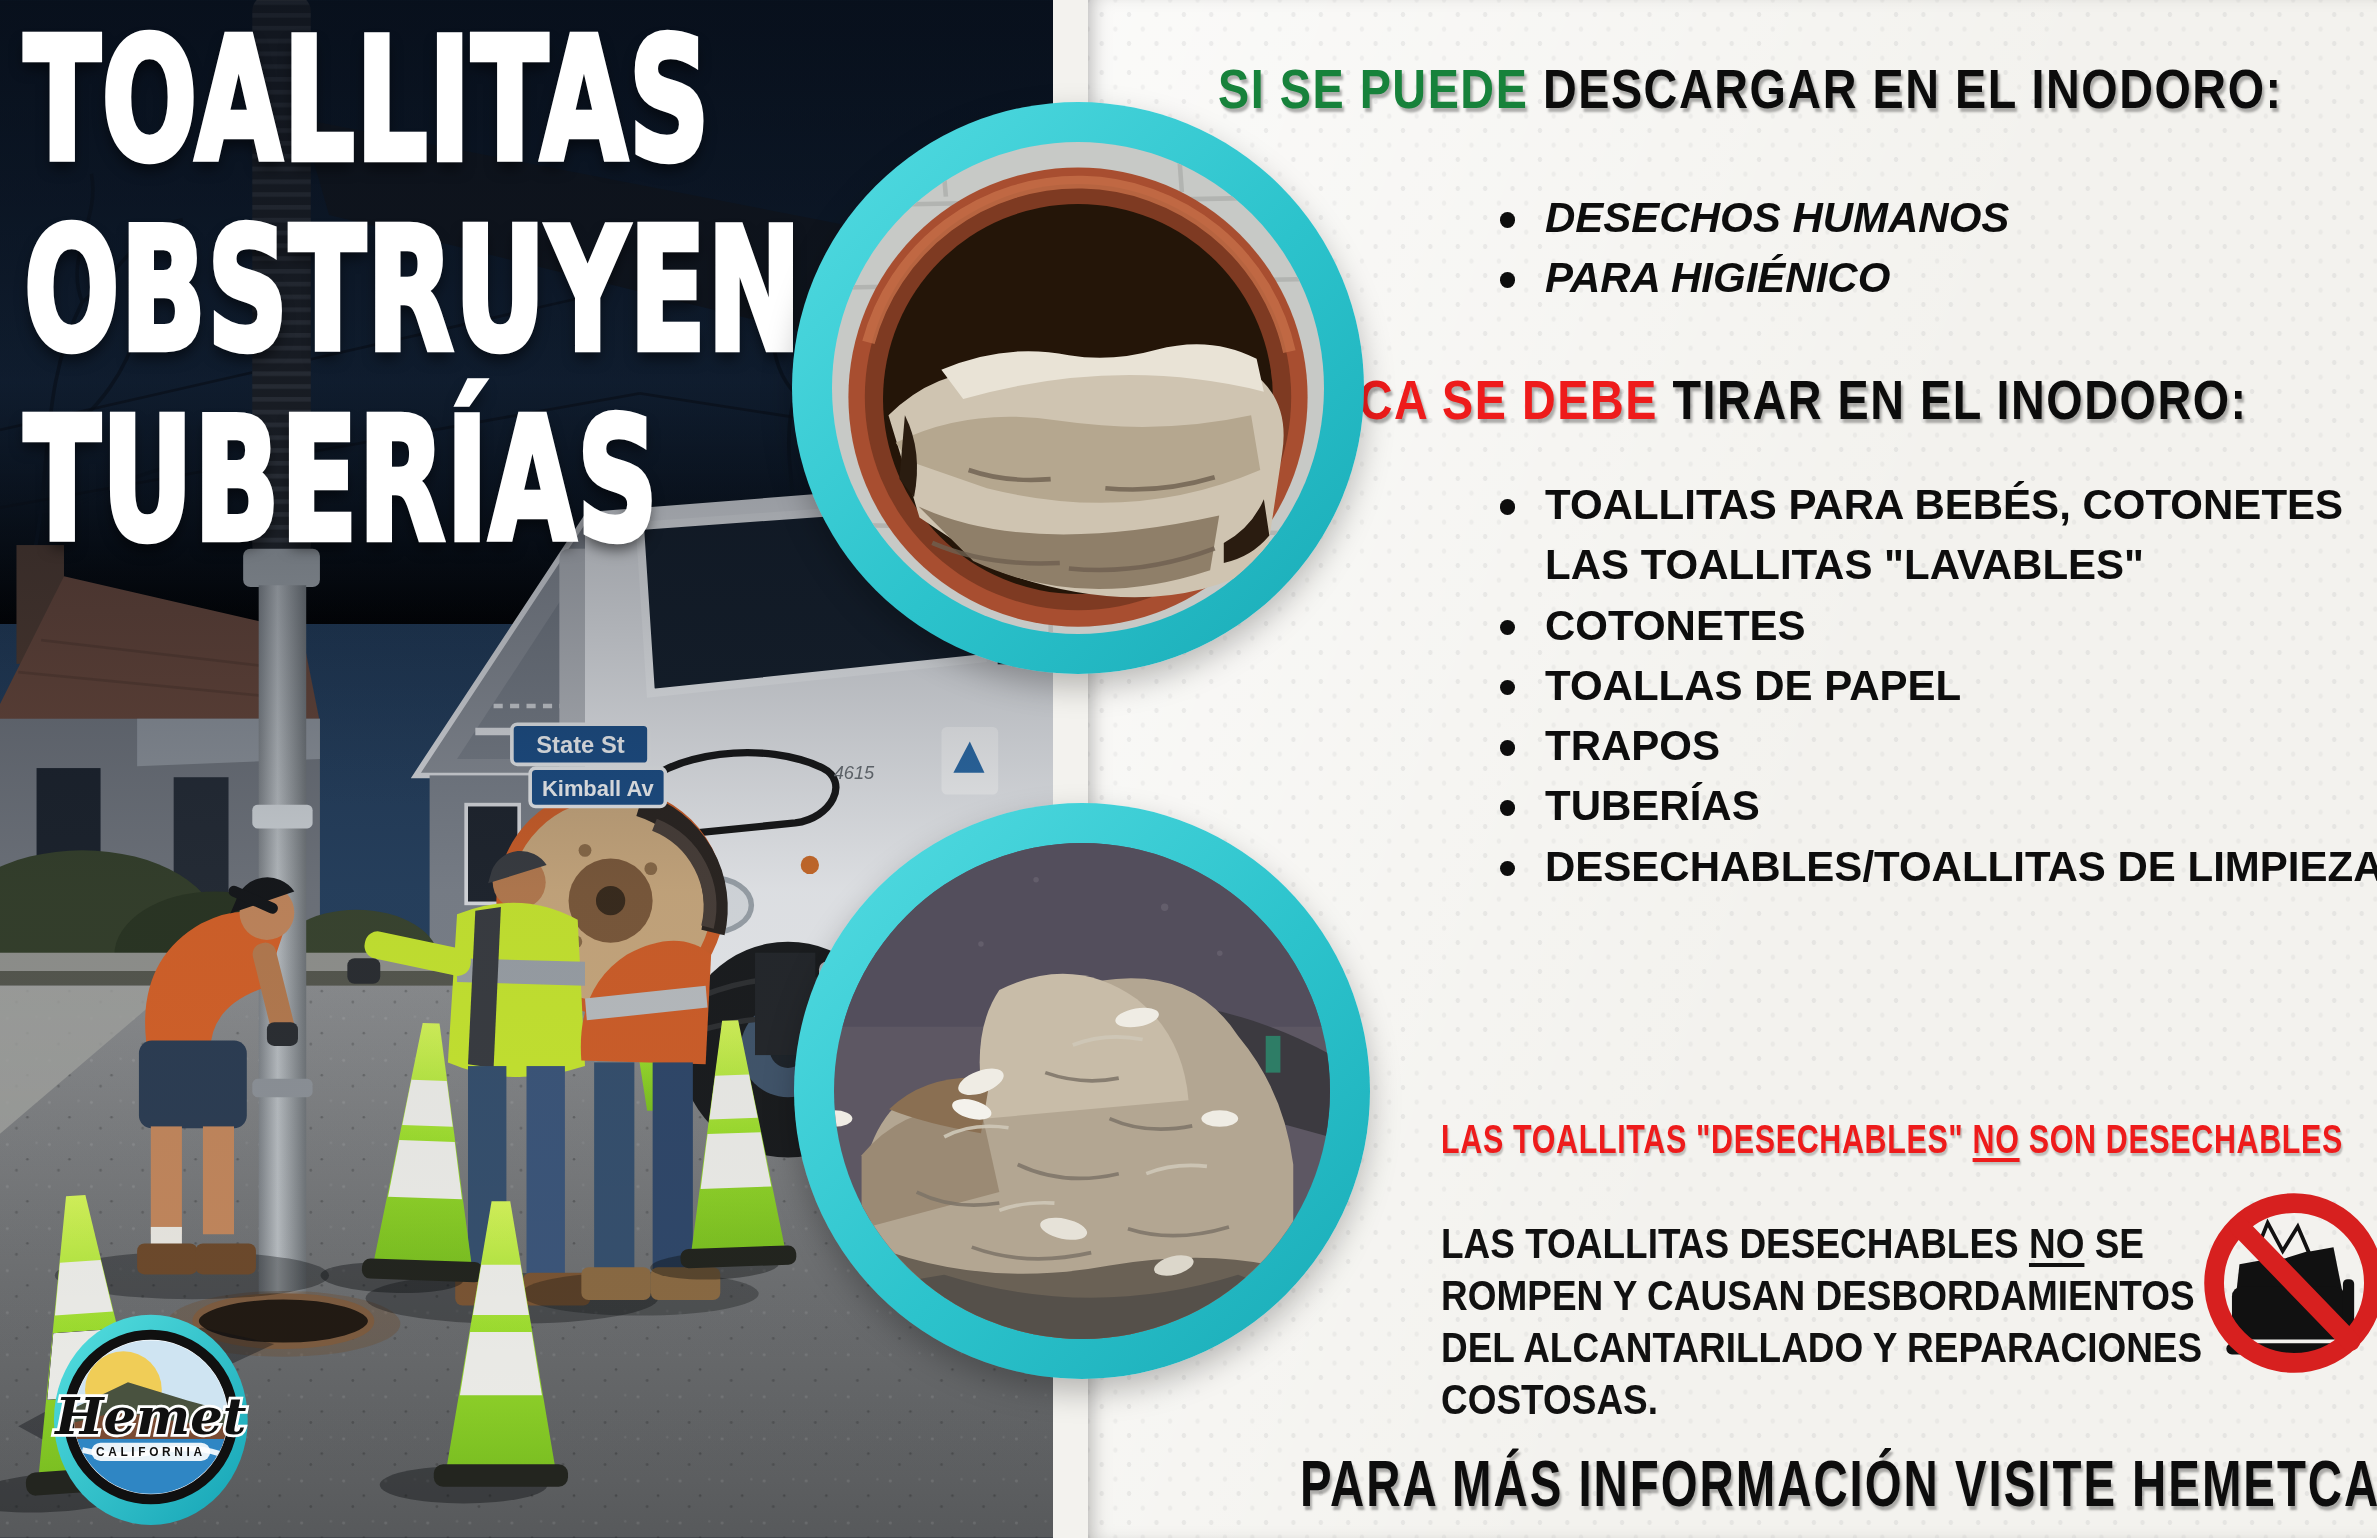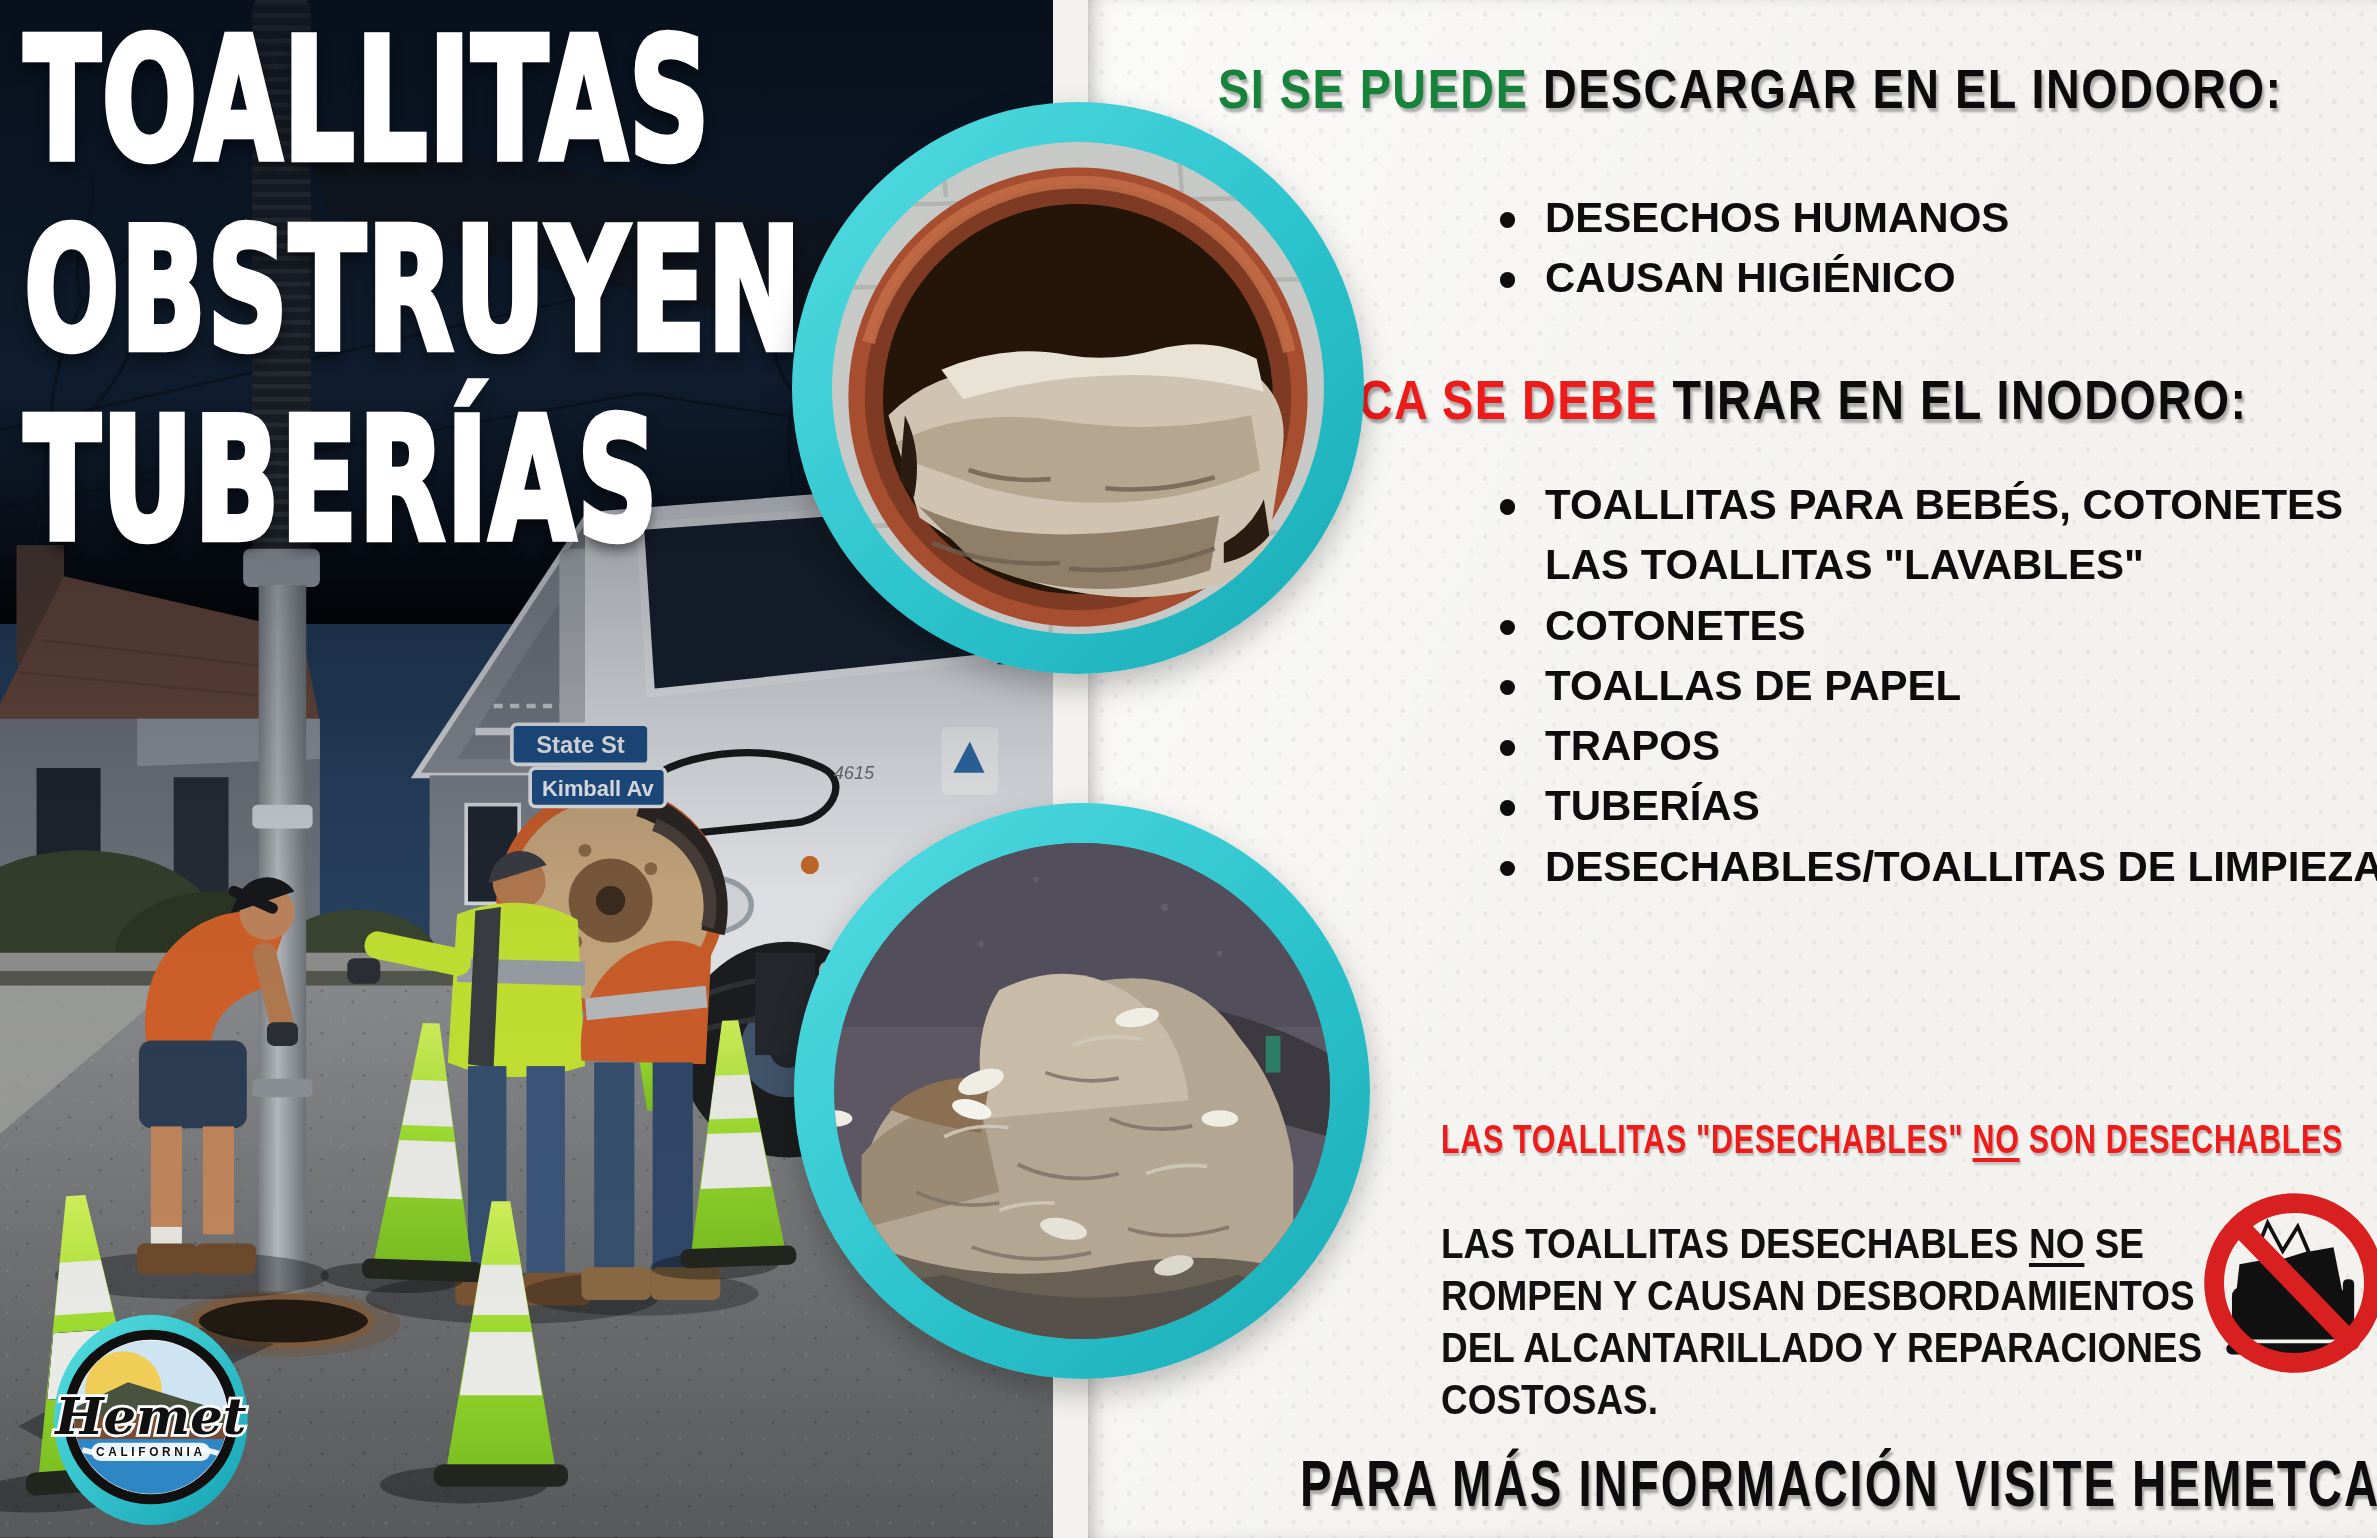--- a/index.html
+++ b/index.html
@@ -29,21 +29,21 @@
   .heading .inner{display:inline-block;transform:scaleX(0.85);transform-origin:center top;
       text-shadow:2.7px 3.7px 2.7px rgba(0,0,0,.30);}
   .h1{top:57px;}
   .h2{top:368px;}
   .accent-green{color:#17823b;}
   .accent-red{color:#ee1b1b;}
   .list{position:absolute;left:406px;margin:0;padding:0;list-style:none;
       font-weight:bold;font-size:42px;line-height:1.435;color:#0d0d0d;}
   .list li{position:relative;padding-left:51px;margin:0;}
   .list li::before{content:"";position:absolute;left:5.5px;top:24px;width:15.5px;height:15.5px;border-radius:50%;background:#0d0d0d;}
-  .list1{top:188px;width:878px;}
+  .list1{top:188px;width:878px;font-style:italic;}
   .list2{top:475px;width:896px;}
   .warning{position:absolute;left:353px;top:1117px;white-space:nowrap;
       font-weight:bold;font-size:40px;color:#ee1b1b;letter-spacing:0.9px;
       transform:scaleX(0.76);transform-origin:left top;text-shadow:1.8px 2.7px 1.8px rgba(0,0,0,.22);}
   .warning .u, .body-par .u{text-decoration:underline;text-decoration-thickness:3.7px;text-underline-offset:4.6px;}
   .body-par{position:absolute;left:353px;top:1218px;width:896px;
       font-weight:bold;font-size:42px;line-height:1.24;color:#111;
       transform:scaleX(0.88);transform-origin:left top;}
   .footer-line{position:absolute;left:0;top:1447px;width:100%;text-align:center;white-space:nowrap;
       font-weight:bold;font-size:64px;color:#0d0d0d;letter-spacing:2.7px;}
@@ -353,21 +353,21 @@
   <div class="info-panel">
 
     <div class="heading h1">
       <span class="inner">
         <span class="accent-green">SI SE PUEDE</span><span> DESCARGAR EN EL INODORO:</span>
       </span>
     </div>
 
     <ul class="list list1">
       <li>DESECHOS HUMANOS</li>
-      <li>CAUSAN HIGIÉNICO</li>
+      <li>PARA HIGIÉNICO</li>
     </ul>
 
     <div class="heading h2">
       <span class="inner">
         <span class="accent-red">NUNCA SE DEBE</span><span> TIRAR EN EL INODORO:</span>
       </span>
     </div>
 
     <ul class="list list2">
       <li>TOALLITAS PARA BEBÉS, COTONETES LAS TOALLITAS "LAVABLES"</li>

